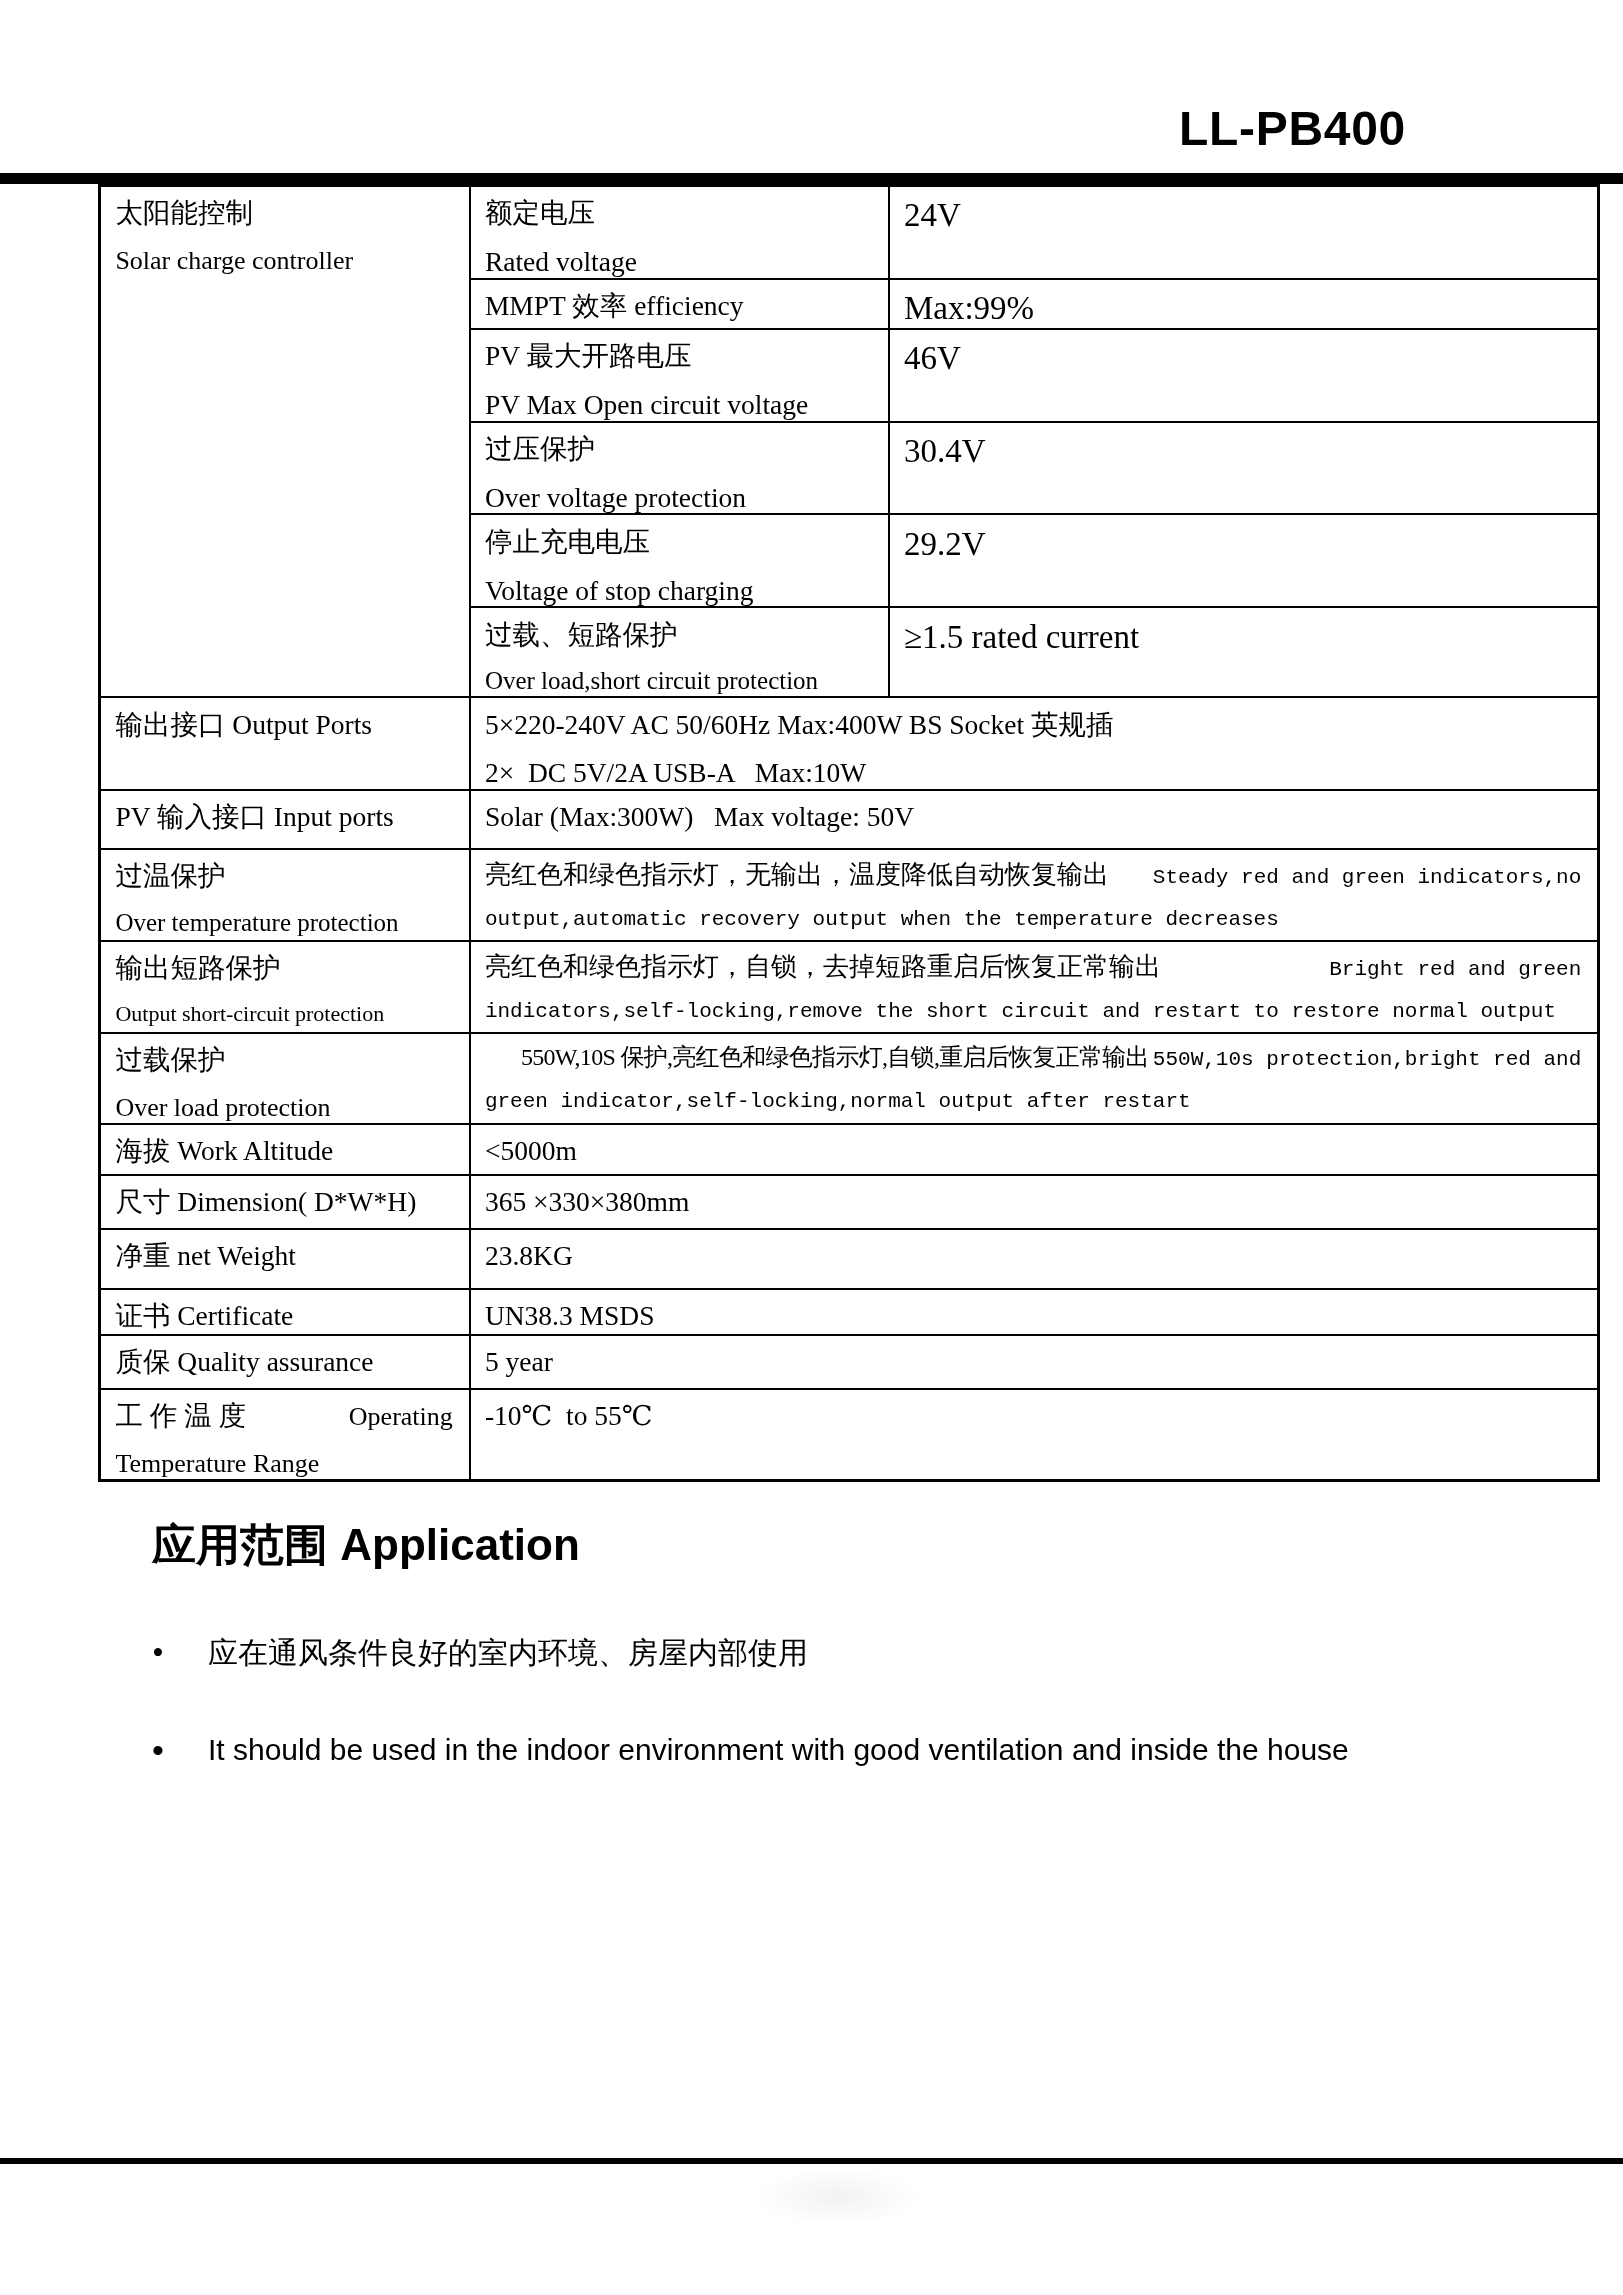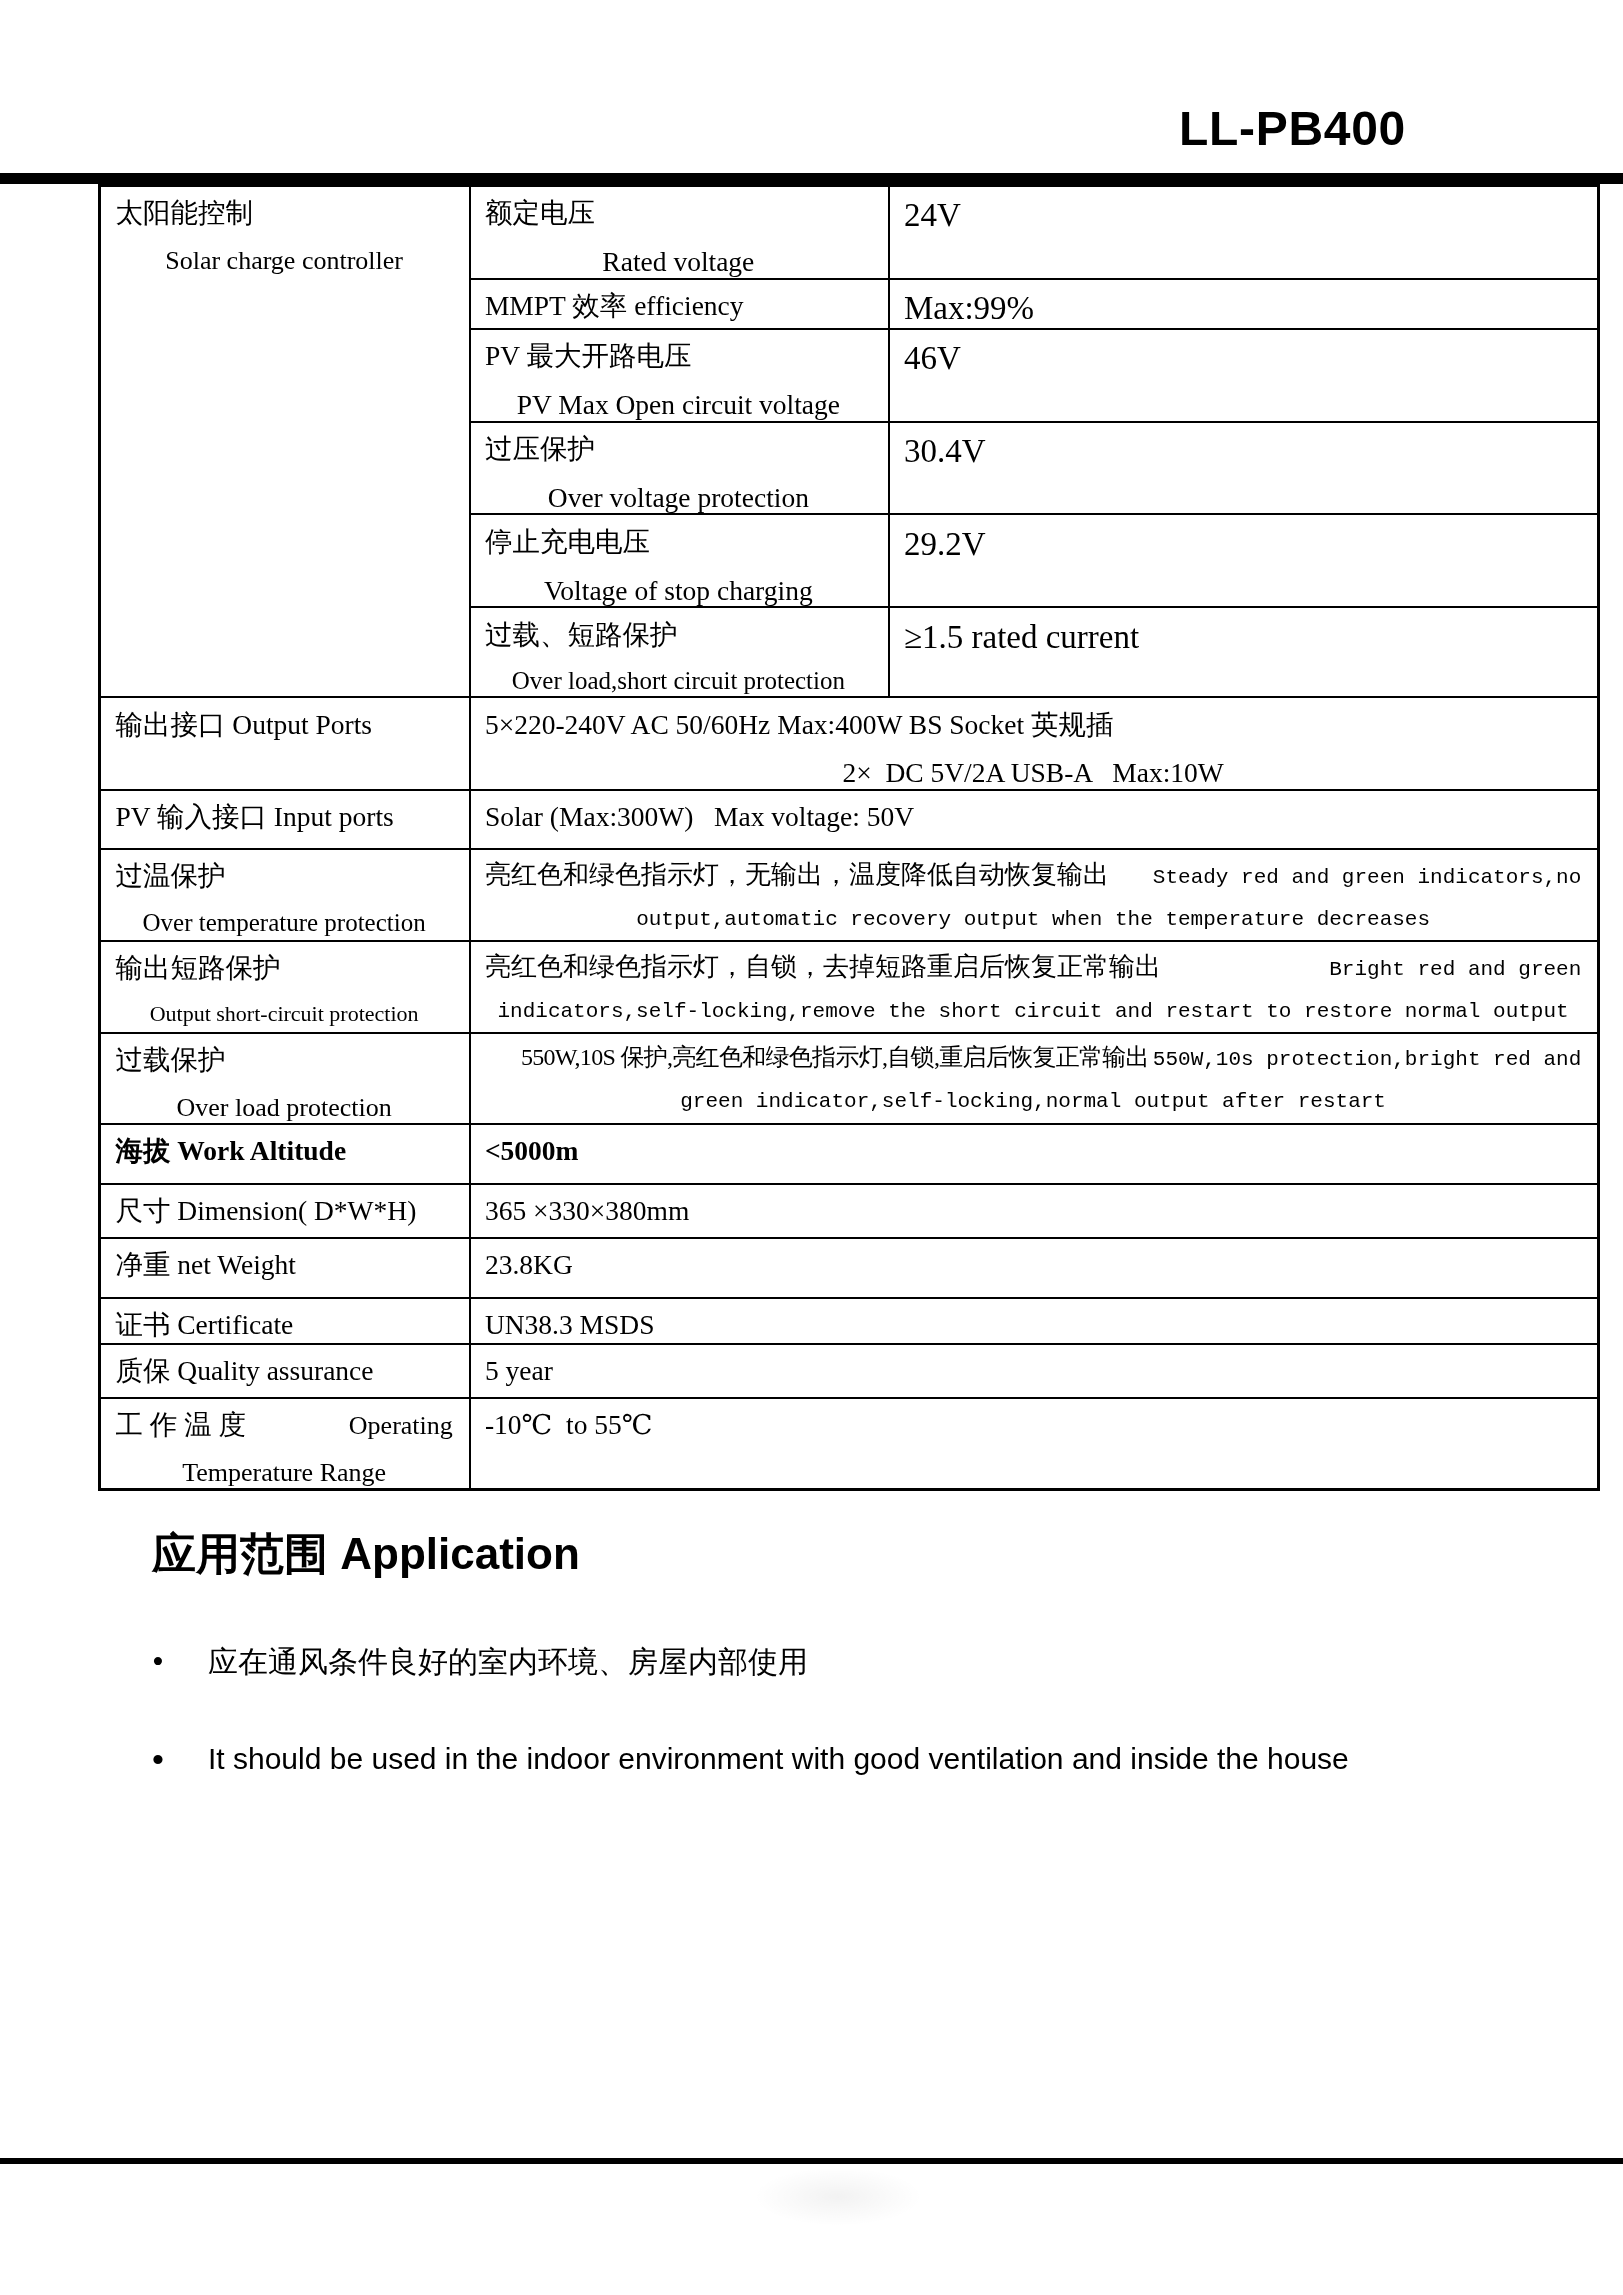--- a/index.html
+++ b/index.html
@@ -53,29 +53,29 @@
   tr.r2  { height: 49px;  }
   tr.r3  { height: 85px; }
   tr.r4  { height: 85px; }
   tr.r5  { height: 88px; }
   tr.r6  { height: 88px; }
   tr.r7  { height: 92px; }
   tr.r8  { height: 59px;  }
   tr.r9  { height: 92px; }
   tr.r10 { height: 92px; }
   tr.r11 { height: 88px; }
-  tr.r12 { height: 60px; font-weight: bold;  }
+  tr.r12 { height: 51px;  }
   tr.r13 { height: 54px;  }
   tr.r14 { height: 60px;  }
   tr.r15 { height: 46px;  }
   tr.r16 { height: 54px;  }
   tr.r17 { height: 92px; }
 
   td.group-cell { vertical-align: middle; }
-  .line2 { display: block; margin-top: 17px; text-align: center; }
+  .line2 { display: block; margin-top: 17px; }
   .pre { white-space: pre-wrap; }
   .en40 { font-size: 26px; }
   .en38 { font-size: 25px; }
   .en34 { font-size: 22px; }
   .val  { font-size: 33px; }
   .flexline { display: flex; justify-content: space-between; align-items: baseline; }
   .mono {
     font-family: "Liberation Mono", "DejaVu Sans Mono", monospace;
     font-size: 21px;
     letter-spacing: 0px;

